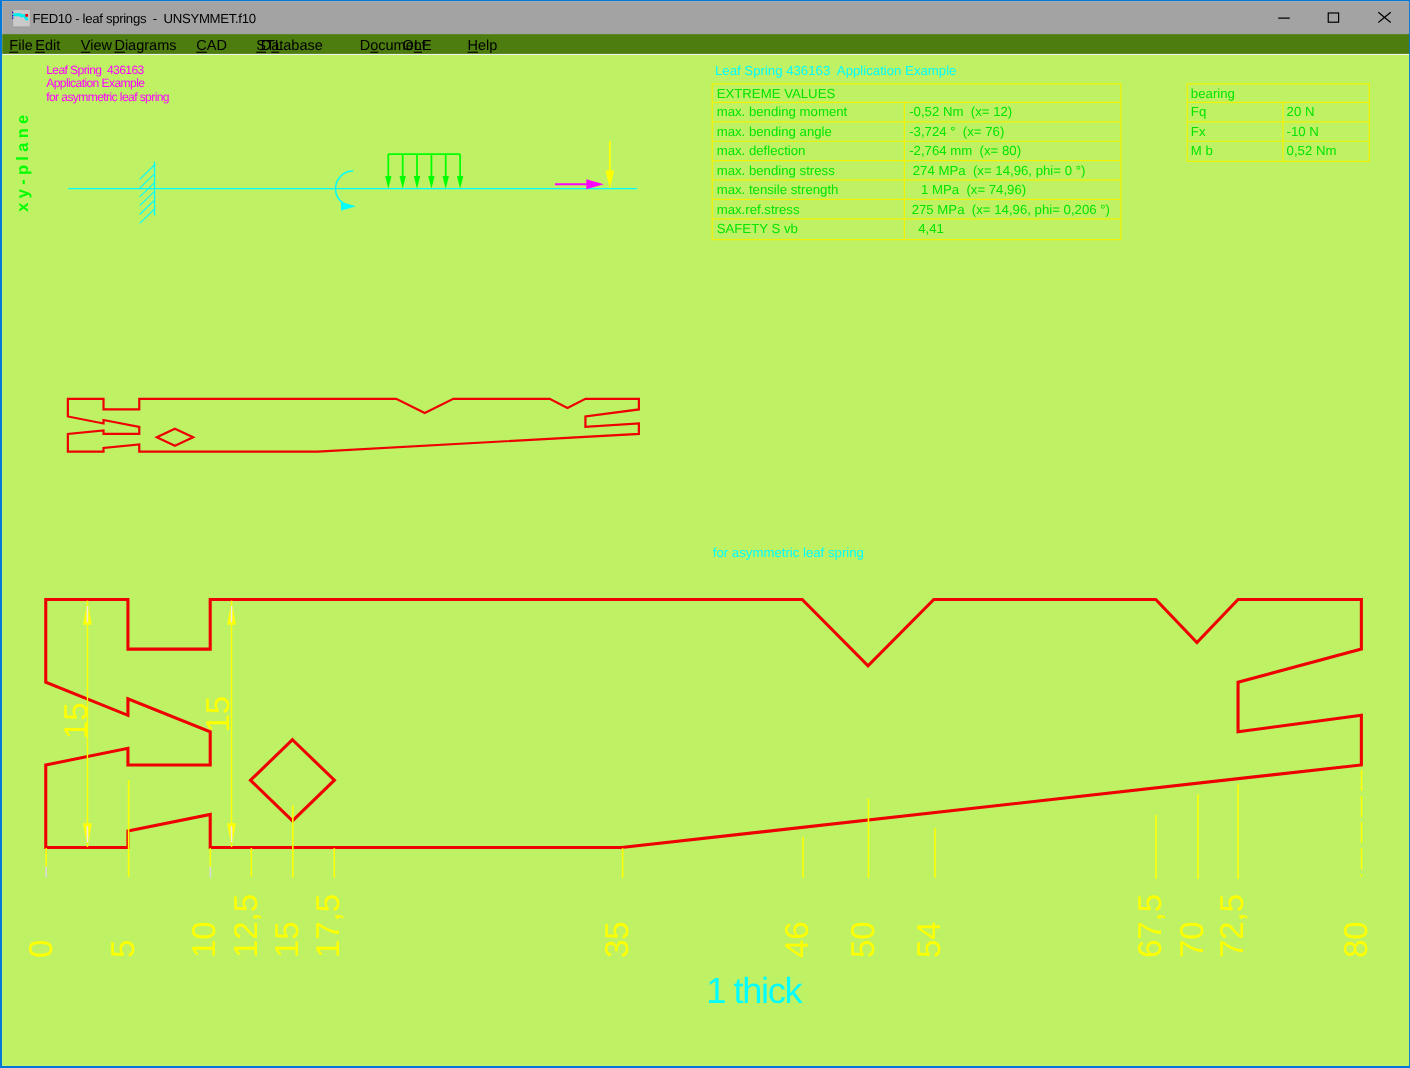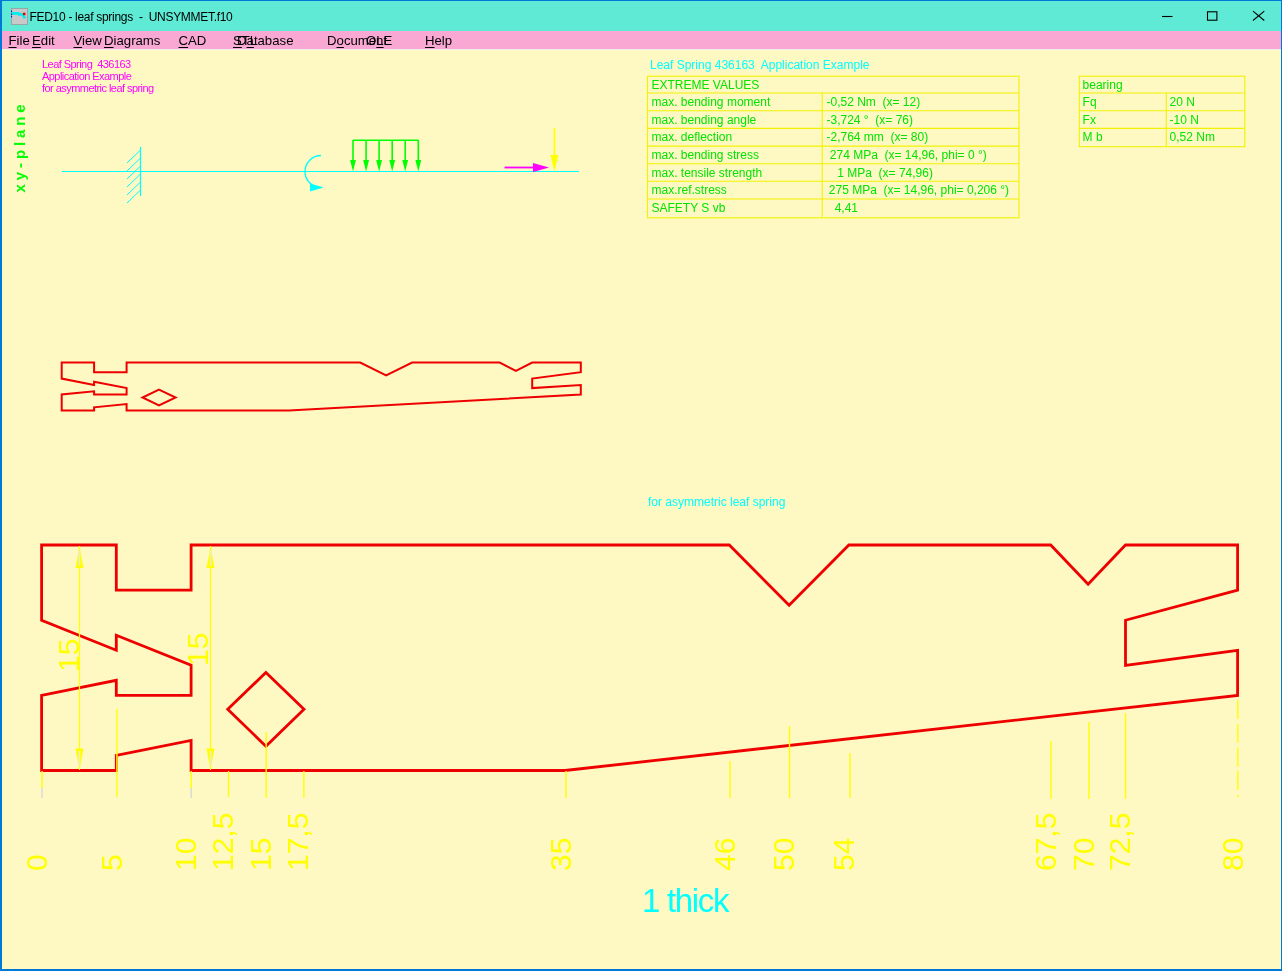--- a/index.html
+++ b/index.html
@@ -1,21 +1,21 @@
 <!DOCTYPE html>
 <html><head><meta charset="utf-8"><style>
 *{margin:0;padding:0;box-sizing:border-box}
 body{width:1282px;height:971px;background:#fff;position:relative;font-family:"Liberation Sans",sans-serif;overflow:hidden}
 .frame{position:absolute;background:#0078d7}
-.titlebar{position:absolute;left:2px;top:1px;width:1279px;height:30px;background:#5eead4}
+.titlebar{position:absolute;left:2px;top:1px;width:1279px;height:30px;background:#a3a3a3}
 .title-text{position:absolute;left:27.5px;top:9px;font-size:12px;letter-spacing:-0.3px;color:#000}
-.menubar{position:absolute;left:2px;top:31px;width:1279px;height:19px;background:#f9a8d4;border-bottom:1px solid #f0f0f0}
+.menubar{position:absolute;left:2px;top:31px;width:1279px;height:19px;background:#4d7c0f;border-bottom:1px solid #f0f0f0}
 .mi{position:absolute;top:2px;font-size:13.2px;color:#000}
 .mi u{text-decoration:underline;text-underline-offset:2px}
-.canvas{position:absolute;left:2px;top:50px;width:1279px;height:919px;background:#fef9c3}
+.canvas{position:absolute;left:2px;top:50px;width:1279px;height:919px;background:#bef264}
 </style></head><body>
 <div class="frame" style="left:0;top:0;width:1282px;height:1px"></div>
 <div class="frame" style="left:0;top:0;width:2px;height:971px"></div>
 <div class="frame" style="left:1280px;top:0;width:2px;height:971px"></div>
 <div class="frame" style="left:0;top:969px;width:1282px;height:2px"></div>
 <div class="titlebar">
  <svg style="position:absolute;left:8.5px;top:6.5px" width="18" height="18" viewBox="0 0 18 18">
   <rect x="0.5" y="0.5" width="16" height="16" fill="#c9c9c9" stroke="#9a9a9a" stroke-width="0.8"></rect>
   <path d="M1,5.4 L7.4,5.4 L8,6.4 L11.4,6.4 L13.9,10.4" stroke="#00eeee" stroke-width="2.7" fill="none"></path>
   <rect x="12" y="4.7" width="2.5" height="2.5" fill="#ee0000"></rect>

